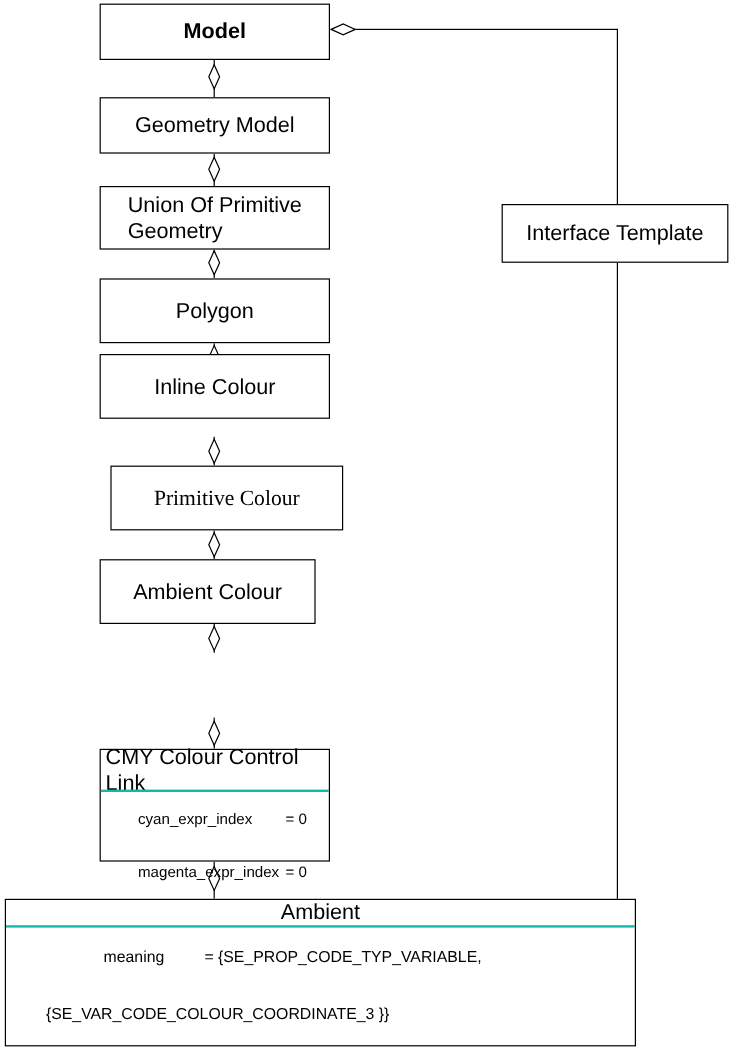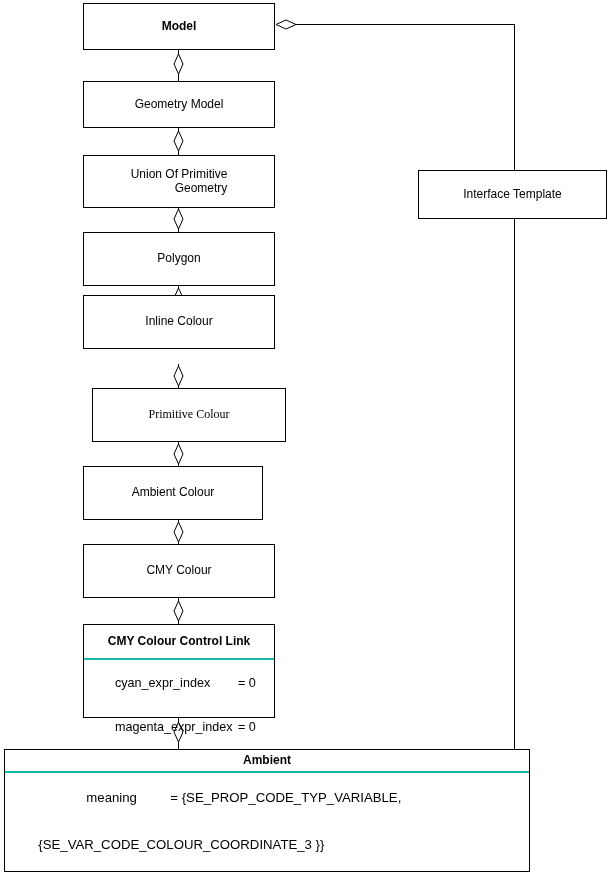--- a/index.html
+++ b/index.html
@@ -27,29 +27,28 @@
     background: #ffffff;
     display: flex;
     flex-direction: column;
   }
   .uml-title {
     box-sizing: border-box;
     flex: 1 1 auto;
     display: flex;
     align-items: center;
     justify-content: center;
-    text-align: right;
-    font-size: 12px;
+    text-align: left;
+    font-size: 18px;
     line-height: 1.15;
     padding: 0 4px;
     white-space: pre-line;
   }
   .uml-box.has-attrs .uml-title {
     flex: 0 0 auto;
-    font-weight: bold;
   }
   .uml-title.bold {
     font-weight: bold;
   }
   .uml-attrs {
     box-sizing: border-box;
     border-top: 2px solid #14b8a6;
     flex: 1 1 auto;
     padding: 1px 0 2px 3px;
     font-size: 12.6px;
@@ -187,23 +186,20 @@
   </div>
 
   <div class="uml-box" style="left:92px; top:388px; width:194px; height:54px;font-family:Liberation Serif, serif;">
     <div class="uml-title">Primitive Colour</div>
   </div>
 
   <div class="uml-box" style="left:83px; top:466px; width:180px; height:54px;">
     <div class="uml-title">Ambient Colour</div>
   </div>
 
-  <div class="uml-box" style="left:83px; top:544px; width:192px; height:54px;">
-    <div class="uml-title">CMY Colour</div>
-  </div>
 
   <div class="uml-box has-attrs" style="left:83px; top:624px; width:192px; height:94px;">
     <div class="uml-title" style="height:33px;">CMY Colour Control Link</div>
     <div class="uml-attrs">
       <div class="attr-row">
         <span class="attr-name" style="width:123px;">cyan_expr_index</span><span>= 0</span>
       </div>
       <div class="attr-row">
         <span class="attr-name" style="width:123px;">magenta_expr_index</span><span>= 0</span>
       </div>

